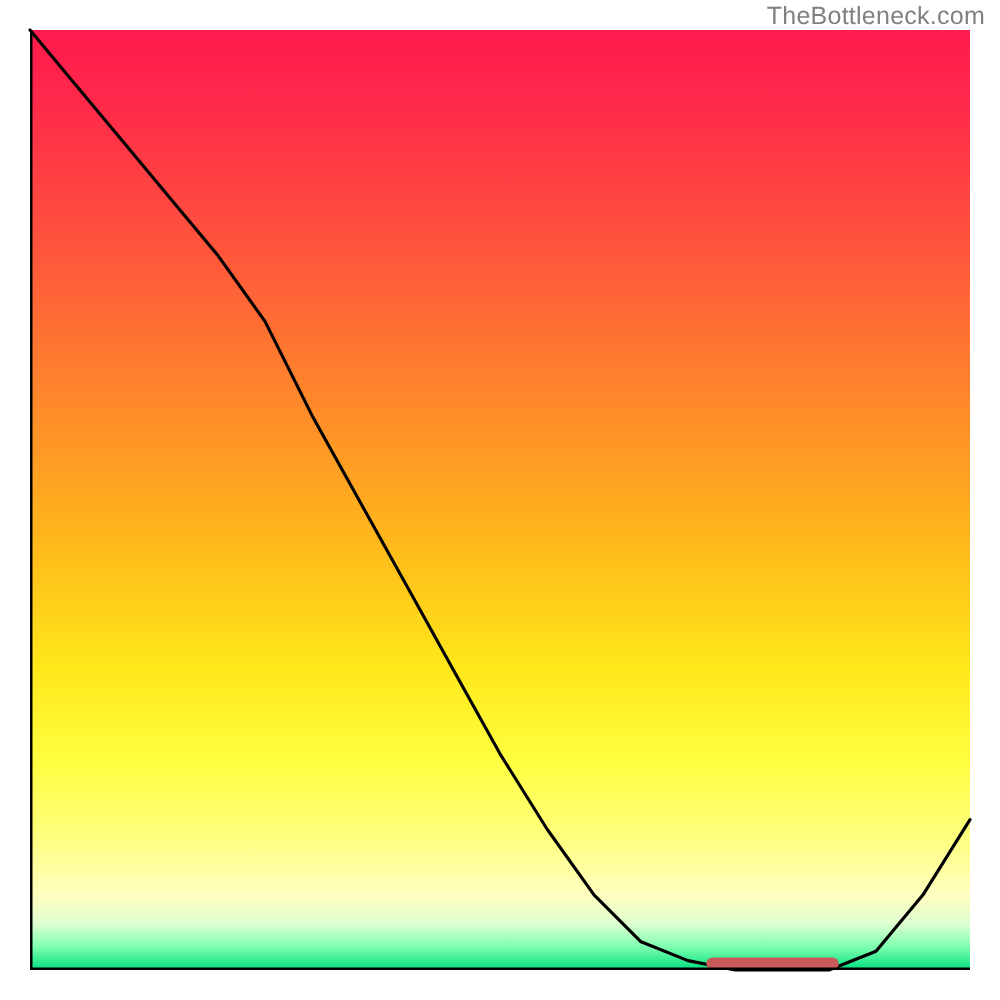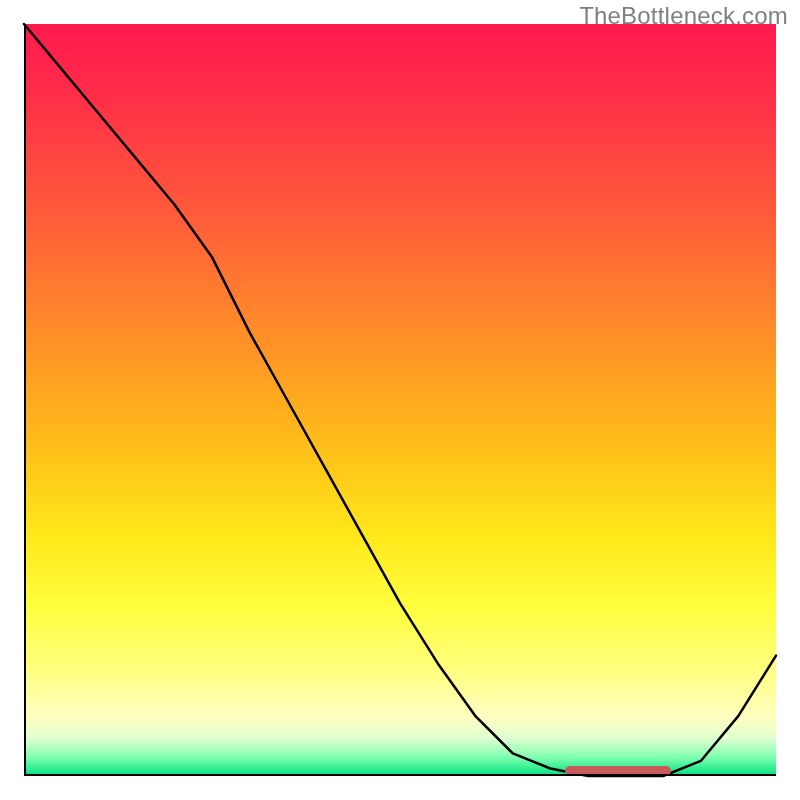--- a/index.html
+++ b/index.html
@@ -3,21 +3,21 @@
 <meta charset="utf-8">
 <style>
   * { margin: 0; padding: 0; box-sizing: border-box; }
   html, body { width: 800px; height: 800px; overflow: hidden; background: #fff; }
   .container { position: relative; width: 800px; height: 800px; }
   .attribution {
     position: absolute;
     top: 2px;
     right: 12px;
     font-family: Arial, Helvetica, sans-serif;
-    font-size: 24px;
+    font-size: 20px;
     color: #808080;
     font-weight: 400;
     letter-spacing: 0.2px;
   }
   .plot-frame {
     position: absolute;
     left: 24px;
     top: 24px;
     width: 752px;
     height: 752px;

